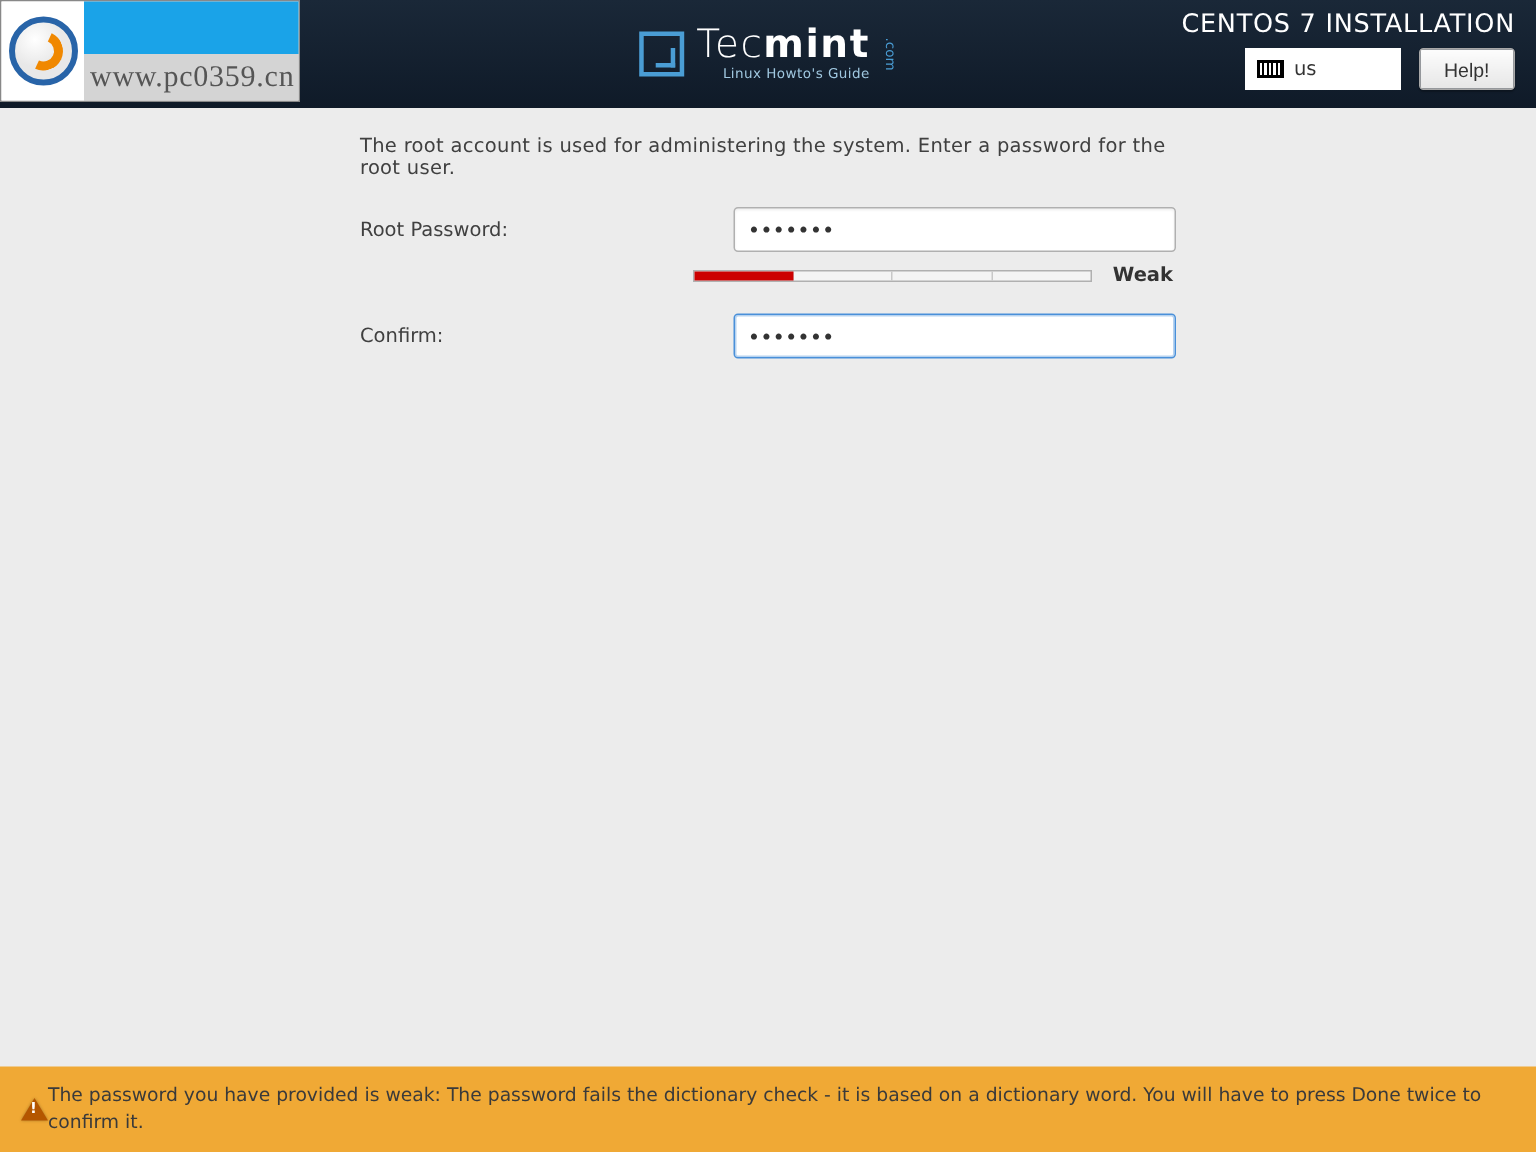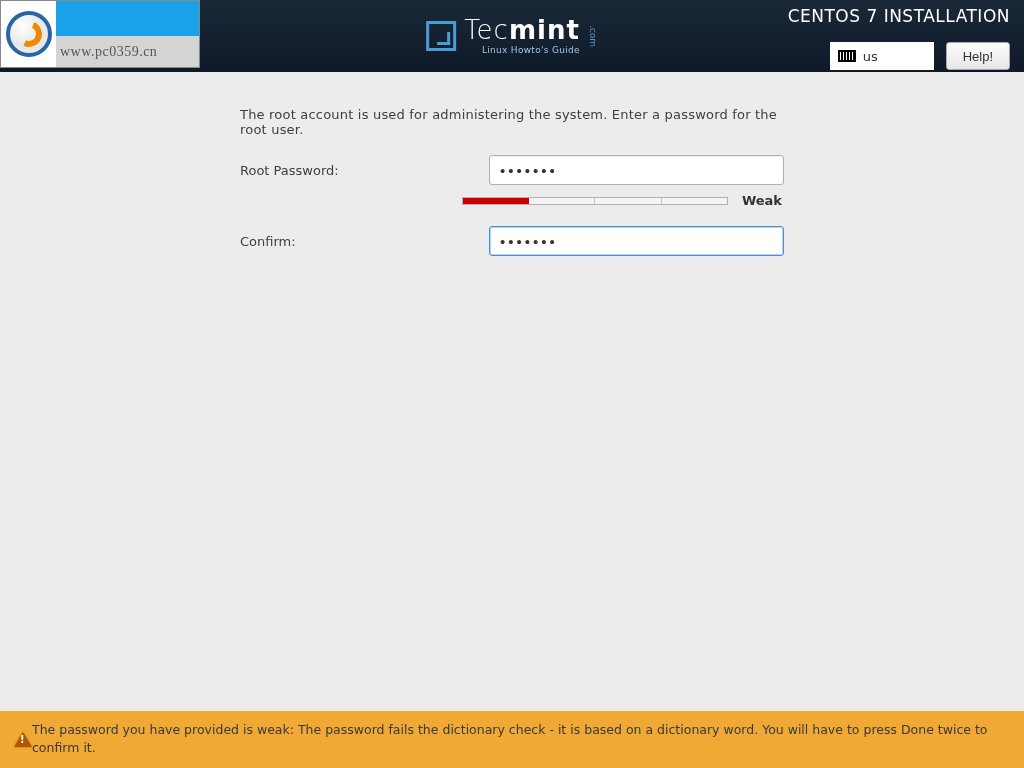--- a/index.html
+++ b/index.html
@@ -64,21 +64,21 @@
   flex-direction: column;
 }
 .watermark-top {
   height: 35px;
   background: #1aa3e8;
 }
 .watermark-bottom {
   flex: 1;
   background: #d4d4d4;
   color: #555;
-  font-size: 14px;
+  font-size: 20px;
   display: flex;
   align-items: center;
   padding-left: 4px;
   font-family: Georgia, serif;
   letter-spacing: 0.5px;
 }
 .logo-center {
   position: absolute;
   left: 50%;
   transform: translateX(-50%);
@@ -126,21 +126,21 @@
   align-self: flex-start;
   margin-top: 8px;
 }
 .header-right {
   position: absolute;
   right: 14px;
   top: 6px;
   display: flex;
   flex-direction: column;
   align-items: flex-end;
-  gap: 16px;
+  gap: 6px;
 }
 .header-title {
   color: #fff;
   font-size: 17px;
   letter-spacing: 0.5px;
 }
 .header-controls {
   display: flex;
   gap: 12px;
   align-items: center;
@@ -175,21 +175,21 @@
   border: 1px solid #a8a8a8;
   border-radius: 3px;
   height: 28px;
   padding: 0 16px;
   font-size: 13px;
   color: #333;
   cursor: pointer;
   box-shadow: 0 1px 1px rgba(0,0,0,0.25);
 }
 .content {
-  padding: 35px 240px 0 240px;
+  padding: 18px 240px 0 240px;
 }
 .instruction {
   font-size: 13px;
   color: #404040;
   margin-bottom: 18px;
   letter-spacing: 0.2px;
 }
 .form-row {
   display: flex;
   align-items: center;

